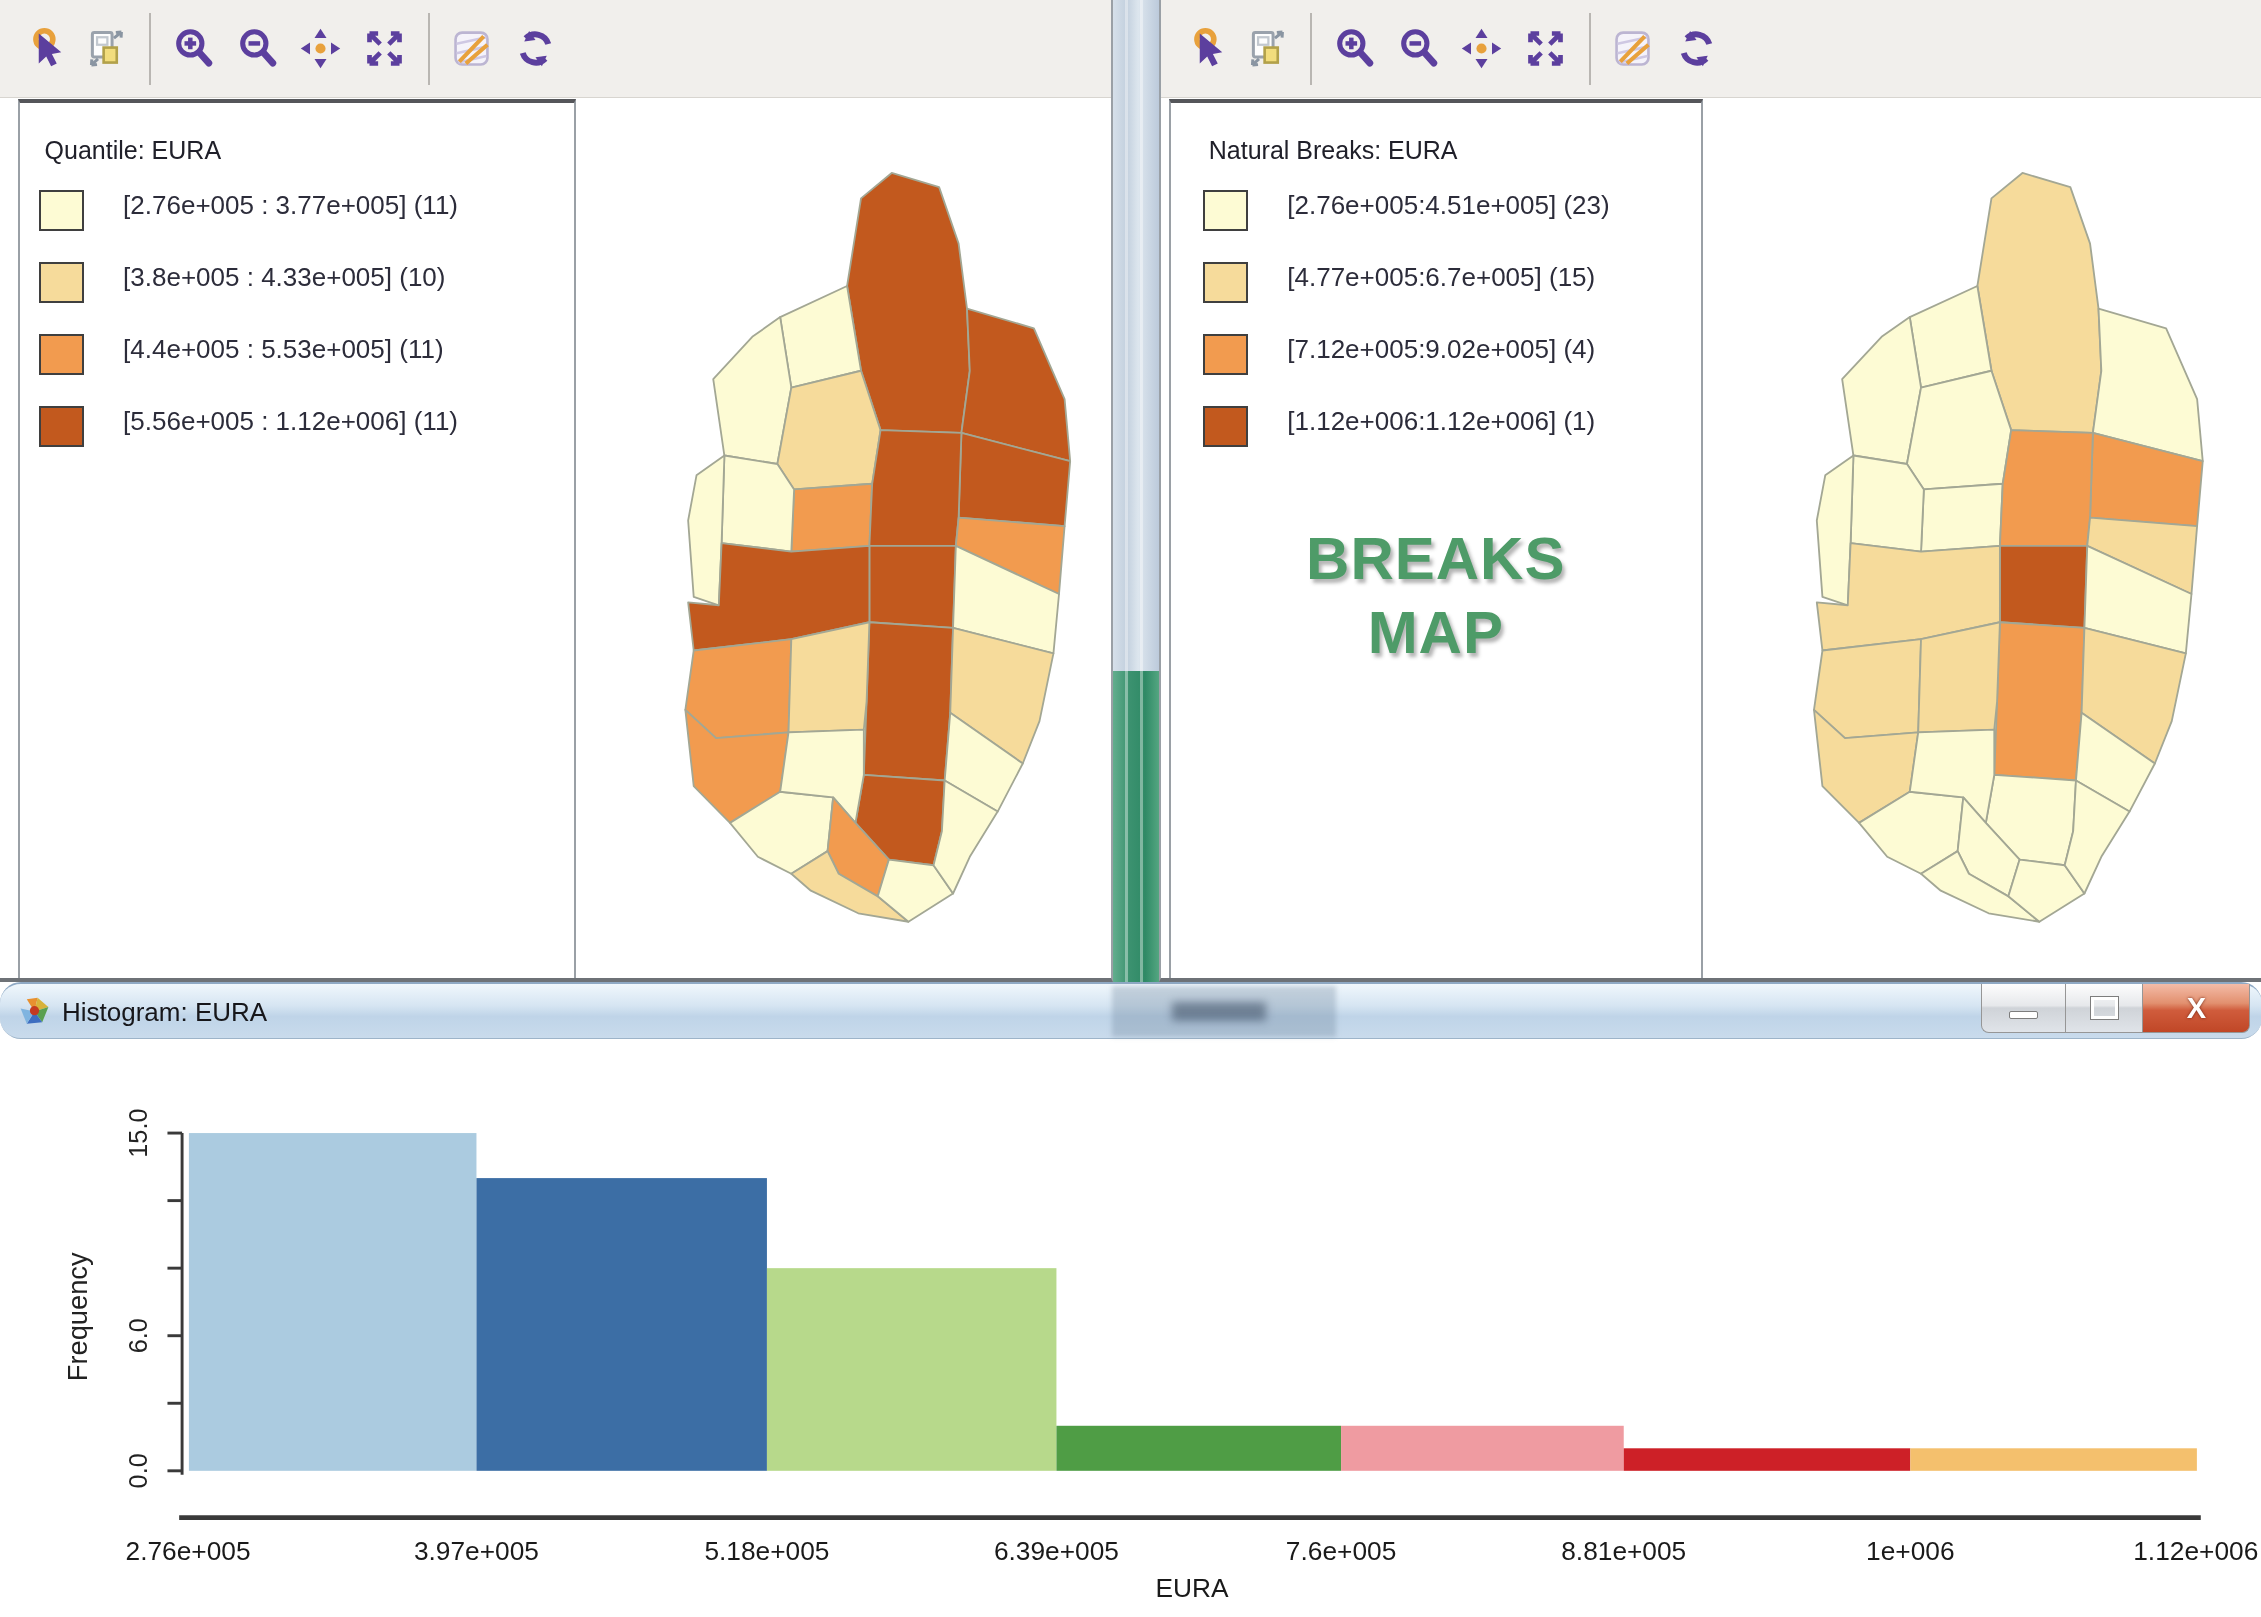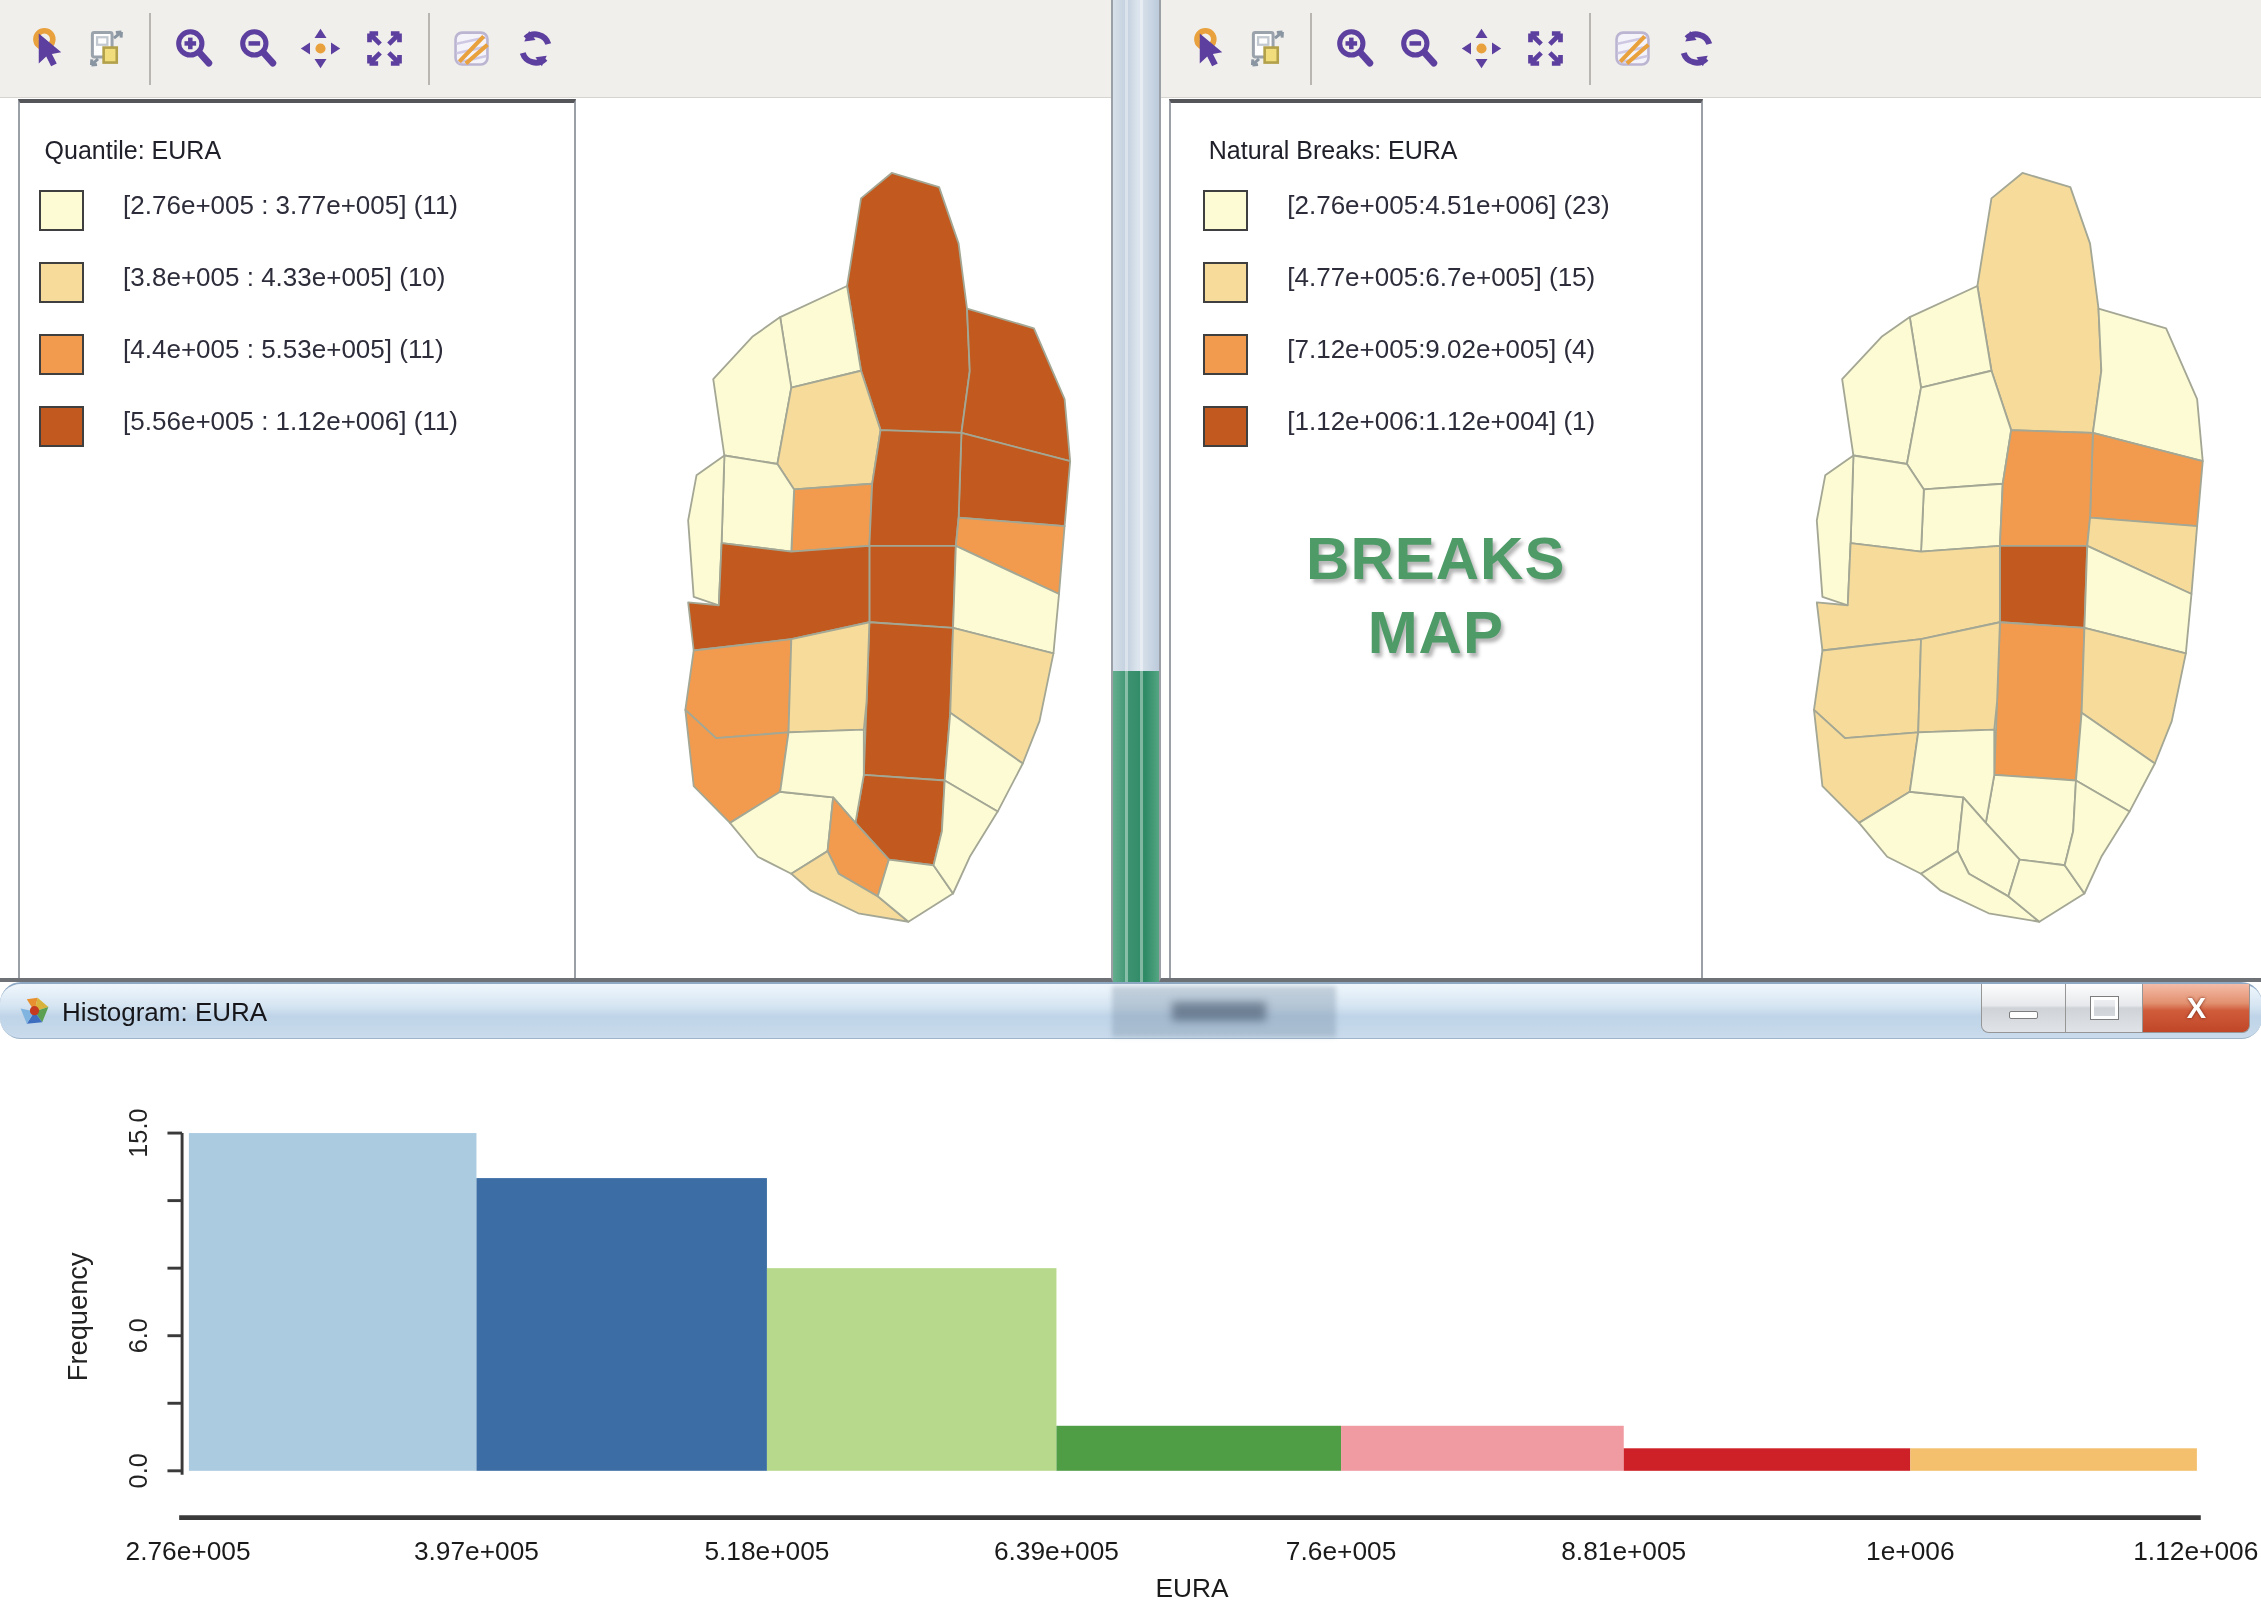--- a/index.html
+++ b/index.html
@@ -262,33 +262,33 @@
      <path d="M5.2 14.4 A7.2 7.2 0 0 0 17.2 17.4" fill="none" stroke="#5C3F9E" stroke-width="3.2"></path>
      <polygon points="15.4,21.4 18.0,15.8 12.0,16.6" fill="#5C3F9E"></polygon>
           </svg>
         </button>
       </div>
     <div class="legend-panel">
       <div class="legend-title">Natural Breaks: EURA</div>
       <div class="legend-rows">
           <div class="legend-row">
             <div class="legend-swatch" style="background: rgb(253, 251, 212);"></div>
-            <div class="legend-label">[2.76e+005:4.51e+006] (23)</div>
+            <div class="legend-label">[2.76e+005:4.51e+005] (23)</div>
           </div>
           <div class="legend-row">
             <div class="legend-swatch" style="background: rgb(246, 219, 155);"></div>
             <div class="legend-label">[4.77e+005:6.7e+005] (15)</div>
           </div>
           <div class="legend-row">
             <div class="legend-swatch" style="background: rgb(242, 155, 79);"></div>
             <div class="legend-label">[7.12e+005:9.02e+005] (4)</div>
           </div>
           <div class="legend-row">
             <div class="legend-swatch" style="background: rgb(194, 89, 30);"></div>
-            <div class="legend-label">[1.12e+006:1.12e+004] (1)</div>
+            <div class="legend-label">[1.12e+006:1.12e+006] (1)</div>
           </div>
         </div>
       <div class="overlay-text" style="color: rgb(78, 155, 104);">
         <div>BREAKS</div>
         <div>MAP</div>
       </div>
     </div>
     <div class="map-canvas">
       <svg class="map-svg" width="493" height="770" viewBox="0 0 350 545" preserveAspectRatio="none">
           <polygon points="160,92 170,30 192,12 226,22 240,62 246,108 248,152 242,196 184,194 170,152" fill="#F6DB9B" stroke="#A3A794" stroke-width="1.3" stroke-linejoin="round"></polygon>

